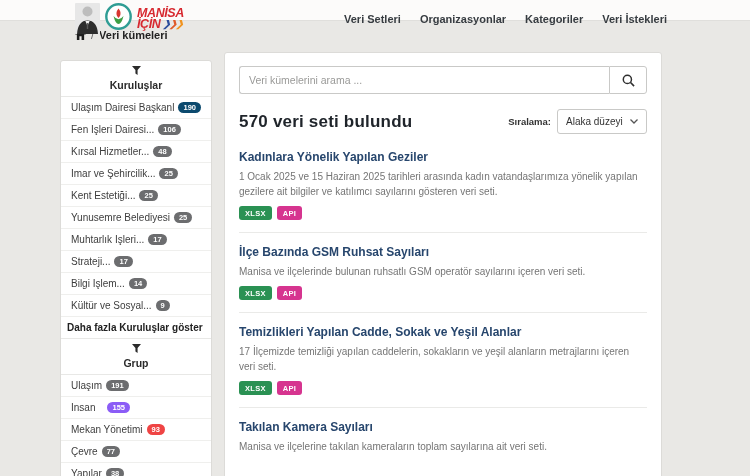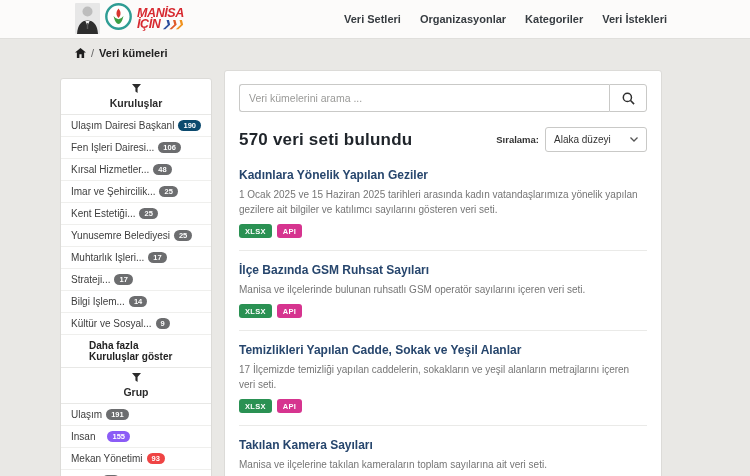--- a/index.html
+++ b/index.html
@@ -1,20 +1,20 @@
 <!DOCTYPE html>
 <html lang="tr"><head>
 <meta charset="utf-8">
 <style>
   * { box-sizing: border-box; margin: 0; padding: 0; }
   html, body { width: 750px; height: 476px; overflow: hidden; }
   body { font-family: "Liberation Sans", sans-serif; background: #e9e8e5; }
 
   
-  .header { position: relative; height: 38px; background: #fcfbfa; }
+  .header { position: relative; height: 20px; background: #fcfbfa; }
   .logo-group { position: absolute; left: 75px; top: 3px; display: flex; align-items: center; gap: 5px; cursor: pointer; }
   .logo-photo { width: 25px; height: 31px; overflow: hidden; border-radius: 1px; }
   .logo-text { font-style: italic; font-weight: bold; font-size: 12.5px; line-height: 11px; color: #d7282f; letter-spacing: -0.4px; }
   .logo-text .l2 { display: flex; align-items: center; gap: 1px; }
   .logo-chevrons { display: inline-flex; font-size: 9px; font-weight: bold; letter-spacing: -1px; margin-left: 2px; transform: skewX(-8deg); }
   .nav { position: absolute; right: 83px; top: 0; height: 38px; display: flex; align-items: center; gap: 19px; }
   .nav a { font-size: 11px; font-weight: bold; color: #373c41; text-decoration: none; white-space: nowrap; }
 
   
   .breadcrumb-bar { height: 28px; background: #e9e8e5; display: flex; align-items: center; padding-left: 75px; border-top: 1px solid #e0dfdc; }
@@ -25,34 +25,34 @@
   
   .page-body { position: relative; height: 410px; background: #e9e8e5; }
   .card { position: absolute; background: #fff; border: 1px solid #dcdbd8; border-radius: 3px; }
 
   
   .sidebar { left: 60px; top: 12px; width: 152px; height: 560px; overflow: hidden; }
   .side-section-header { display: flex; align-items: center; gap: 5px; padding: 5px 10px; font-size: 10.5px; font-weight: bold; color: #2b2b2b; line-height: 11px; border-bottom: 1px solid #e8e8e6; flex-direction: column; }
   .side-item { display: flex; align-items: center; padding: 5px 10px; font-size: 10px; color: #3d3d3d; line-height: 11px; border-bottom: 1px solid #efefed; cursor: pointer; }
   .side-label { white-space: nowrap; overflow: hidden; }
   .count-badge { margin-left: 4px; background: #6c6d6f; color: #fff; font-size: 7.5px; font-weight: bold; border-radius: 8px; padding: 1px 5px; line-height: 9px; flex: 0 0 auto; }
-  .show-more { padding: 5px 28px; font-size: 10px; font-weight: bold; color: #222; line-height: 11px; border-bottom: 1px solid #e8e8e6; cursor: pointer; }
+  .show-more { padding: 5px 6px; font-size: 10px; font-weight: bold; color: #222; line-height: 11px; border-bottom: 1px solid #e8e8e6; cursor: pointer; }
 
   
   .main { left: 224px; top: 4px; width: 438px; height: 560px; padding: 13px 14px; overflow: hidden; }
   .search-row { display: flex; }
   .search-input { flex: 1; height: 28px; border: 1px solid #c9c9c7; border-right: none; border-radius: 3px 0 0 3px; padding: 0 9px; font-size: 10.5px; font-family: "Liberation Sans", sans-serif; color: #333; outline: none; }
   .search-input::placeholder { color: #9a9a98; }
   .search-btn { width: 38px; height: 28px; background: #fff; border: 1px solid #c9c9c7; border-radius: 0 3px 3px 0; display: flex; align-items: center; justify-content: center; cursor: pointer; }
 
   .results-row { display: flex; align-items: center; justify-content: space-between; margin-top: 15px; }
   .results-heading { font-size: 17px; font-weight: bold; color: #1f242a; letter-spacing: 0.2px; }
   .sort-group { display: flex; align-items: center; gap: 6px; }
   .sort-label { font-size: 9.5px; font-weight: bold; color: #333; }
-  .sort-select { width: 102px; height: 25px; border: 1px solid #c9c9c7; border-radius: 3px; background: #fff; display: flex; align-items: center; justify-content: space-between; padding: 0 8px; font-size: 10px; color: #333; cursor: pointer; }
+  .sort-select { width: 90px; height: 25px; border: 1px solid #c9c9c7; border-radius: 3px; background: #fff; display: flex; align-items: center; justify-content: space-between; padding: 0 8px; font-size: 10px; color: #333; cursor: pointer; }
 
   .ds-list { margin-top: 16px; }
   .ds-title { font-size: 12px; font-weight: bold; color: #27466d; margin-bottom: 5px; cursor: pointer; }
   .ds-desc { font-size: 10px; color: #757575; line-height: 1.5; margin-bottom: 7px; }
   .ds-badges { display: flex; gap: 5px; }
   .fmt { color: #fff; font-size: 7.5px; font-weight: bold; padding: 2.5px 6px; border-radius: 3px; letter-spacing: 0.3px; cursor: pointer; }
   .ds-divider { border-bottom: 1px solid #eaeae8; margin: 12px 0; }
 </style>
 </head>
 <body>

